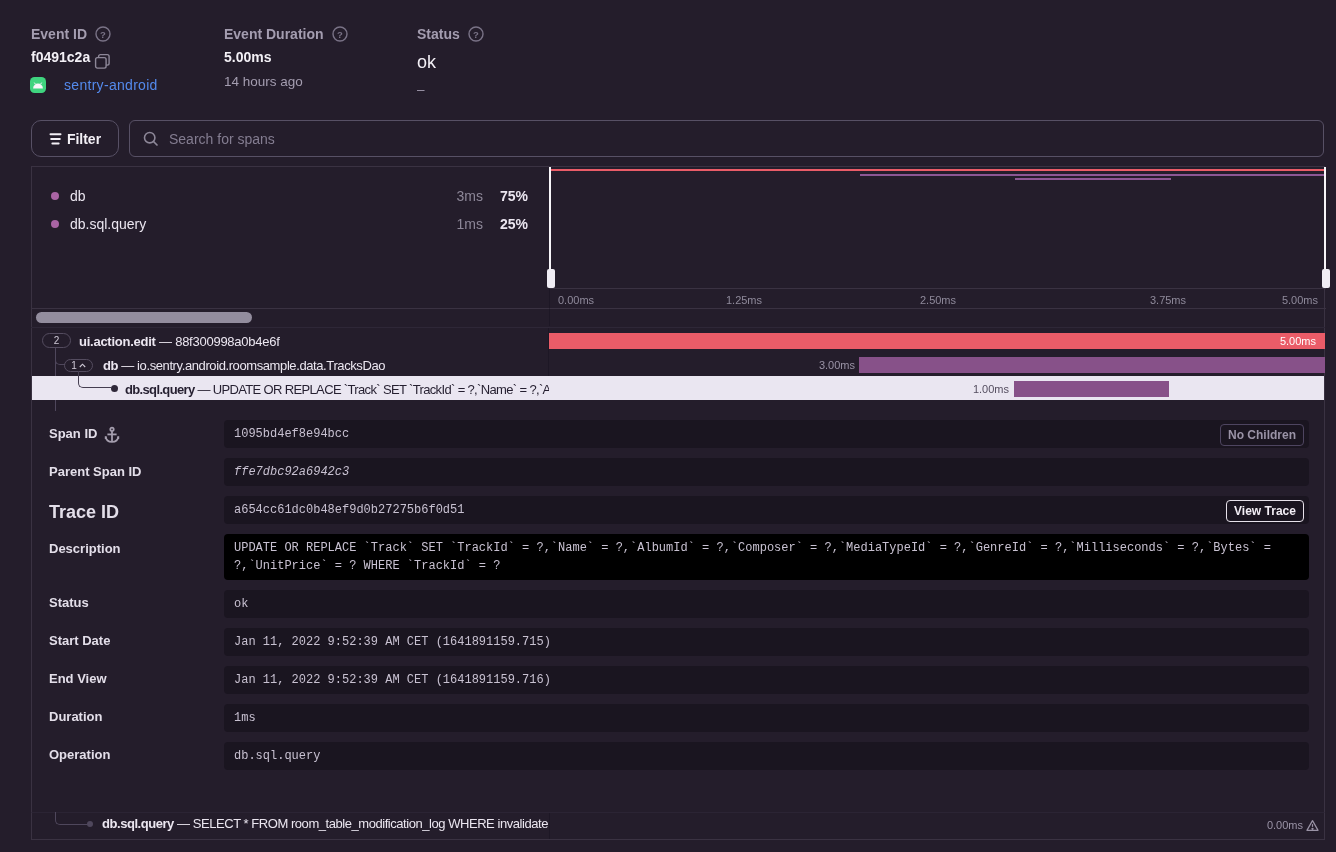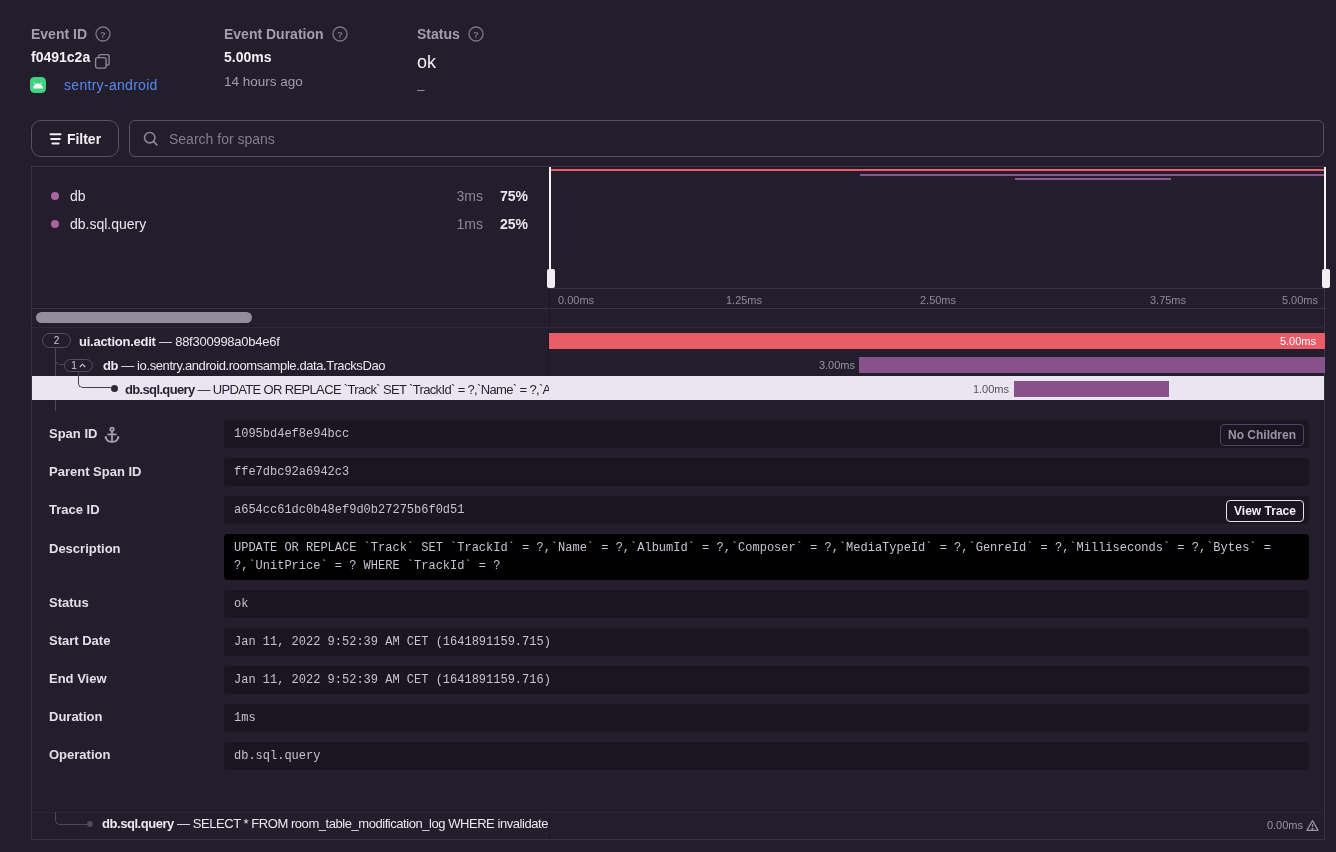--- a/index.html
+++ b/index.html
@@ -162,30 +162,30 @@
     <svg width="18" height="18" viewBox="0 0 18 18" fill="none" stroke="#a59eae" stroke-width="1.8">
         <circle cx="9" cy="3.4" r="1.7"></circle>
         <line x1="9" y1="5.2" x2="9" y2="15.2"></line>
         <line x1="4.4" y1="8.4" x2="13.6" y2="8.4"></line>
         <path d="M2.7 10.6 C3 14.1 5.6 15.9 9 15.9 C12.4 15.9 15 14.1 15.3 10.6"></path>
         <line x1="2.7" y1="13" x2="2.7" y2="10.3"></line>
         <line x1="15.3" y1="13" x2="15.3" y2="10.3"></line>
       </svg>
   </div>
   <div class="abs" style="left:17px; top:65px; font-size:13px; font-weight:bold; color:#e3dee9;">Parent Span ID</div>
-  <div class="abs" style="left:17px; top:103px; font-size:13px; font-weight:bold; color:#e3dee9;">Trace ID</div>
+  <div class="abs" style="left:17px; top:103px; font-size:18px; font-weight:bold; color:#e3dee9;">Trace ID</div>
   <div class="abs" style="left:17px; top:142px; font-size:13px; font-weight:bold; color:#e3dee9;">Description</div>
   <div class="abs" style="left:17px; top:196px; font-size:13px; font-weight:bold; color:#e3dee9;">Status</div>
   <div class="abs" style="left:17px; top:234px; font-size:13px; font-weight:bold; color:#e3dee9;">Start Date</div>
   <div class="abs" style="left:17px; top:272px; font-size:13px; font-weight:bold; color:#e3dee9;">End View</div>
   <div class="abs" style="left:17px; top:310px; font-size:13px; font-weight:bold; color:#e3dee9;">Duration</div>
   <div class="abs" style="left:17px; top:348px; font-size:13px; font-weight:bold; color:#e3dee9;">Operation</div>
 
   <div class="abs mono" style="left:192px; top:21px; width:1085px; height:28px; background:#1a1520; border-radius:4px; font-size:12px; line-height:28px; color:#c8c1d1; padding-left:10px;">1095bd4ef8e94bcc</div>
-  <div class="abs mono" style="left:192px; top:59px; width:1085px; height:28px; background:#1a1520; border-radius:4px; font-size:12px; line-height:28px; color:#c8c1d1; padding-left:10px;">ffe7dbc92a6942c3</div>
+  <div class="abs mono" style="left:192px; top:59px; width:1085px; height:28px; background:#1a1520; border-radius:4px; font-size:12px; line-height:28px; color:#c8c1d1; padding-left:10px;font-style:italic;">ffe7dbc92a6942c3</div>
   <div class="abs mono" style="left:192px; top:97px; width:1085px; height:28px; background:#1a1520; border-radius:4px; font-size:12px; line-height:28px; color:#c8c1d1; padding-left:10px;">a654cc61dc0b48ef9d0b27275b6f0d51</div>
   <div class="abs mono" style="left:192px; top:135px; width:1085px; height:46px; background:#000000; border-radius:4px; font-size:12px; line-height:18px; color:#c8c1d1; padding:5px 10px;">UPDATE OR REPLACE `Track` SET `TrackId` = ?,`Name` = ?,`AlbumId` = ?,`Composer` = ?,`MediaTypeId` = ?,`GenreId` = ?,`Milliseconds` = ?,`Bytes` =<br>?,`UnitPrice` = ? WHERE `TrackId` = ?</div>
   <div class="abs mono" style="left:192px; top:191px; width:1085px; height:28px; background:#1a1520; border-radius:4px; font-size:12px; line-height:28px; color:#c8c1d1; padding-left:10px;">ok</div>
   <div class="abs mono" style="left:192px; top:229px; width:1085px; height:28px; background:#1a1520; border-radius:4px; font-size:12px; line-height:28px; color:#c8c1d1; padding-left:10px;">Jan 11, 2022 9:52:39 AM CET (1641891159.715)</div>
   <div class="abs mono" style="left:192px; top:267px; width:1085px; height:28px; background:#1a1520; border-radius:4px; font-size:12px; line-height:28px; color:#c8c1d1; padding-left:10px;">Jan 11, 2022 9:52:39 AM CET (1641891159.716)</div>
   <div class="abs mono" style="left:192px; top:305px; width:1085px; height:28px; background:#1a1520; border-radius:4px; font-size:12px; line-height:28px; color:#c8c1d1; padding-left:10px;">1ms</div>
   <div class="abs mono" style="left:192px; top:343px; width:1085px; height:28px; background:#1a1520; border-radius:4px; font-size:12px; line-height:28px; color:#c8c1d1; padding-left:10px;">db.sql.query</div>
 
   <div class="abs" style="left:1188px; top:25px; width:84px; height:22px; border:1px solid #4e4560; border-radius:4px; text-align:center; font-size:12px; font-weight:bold; line-height:20px; color:#9a93a6;">No Children</div>
   <div class="abs" style="left:1194px; top:101px; width:78px; height:22px; border:1px solid #e6e1ea; border-radius:4px; text-align:center; font-size:12px; font-weight:bold; line-height:20px; color:#f2eef5;">View Trace</div>

